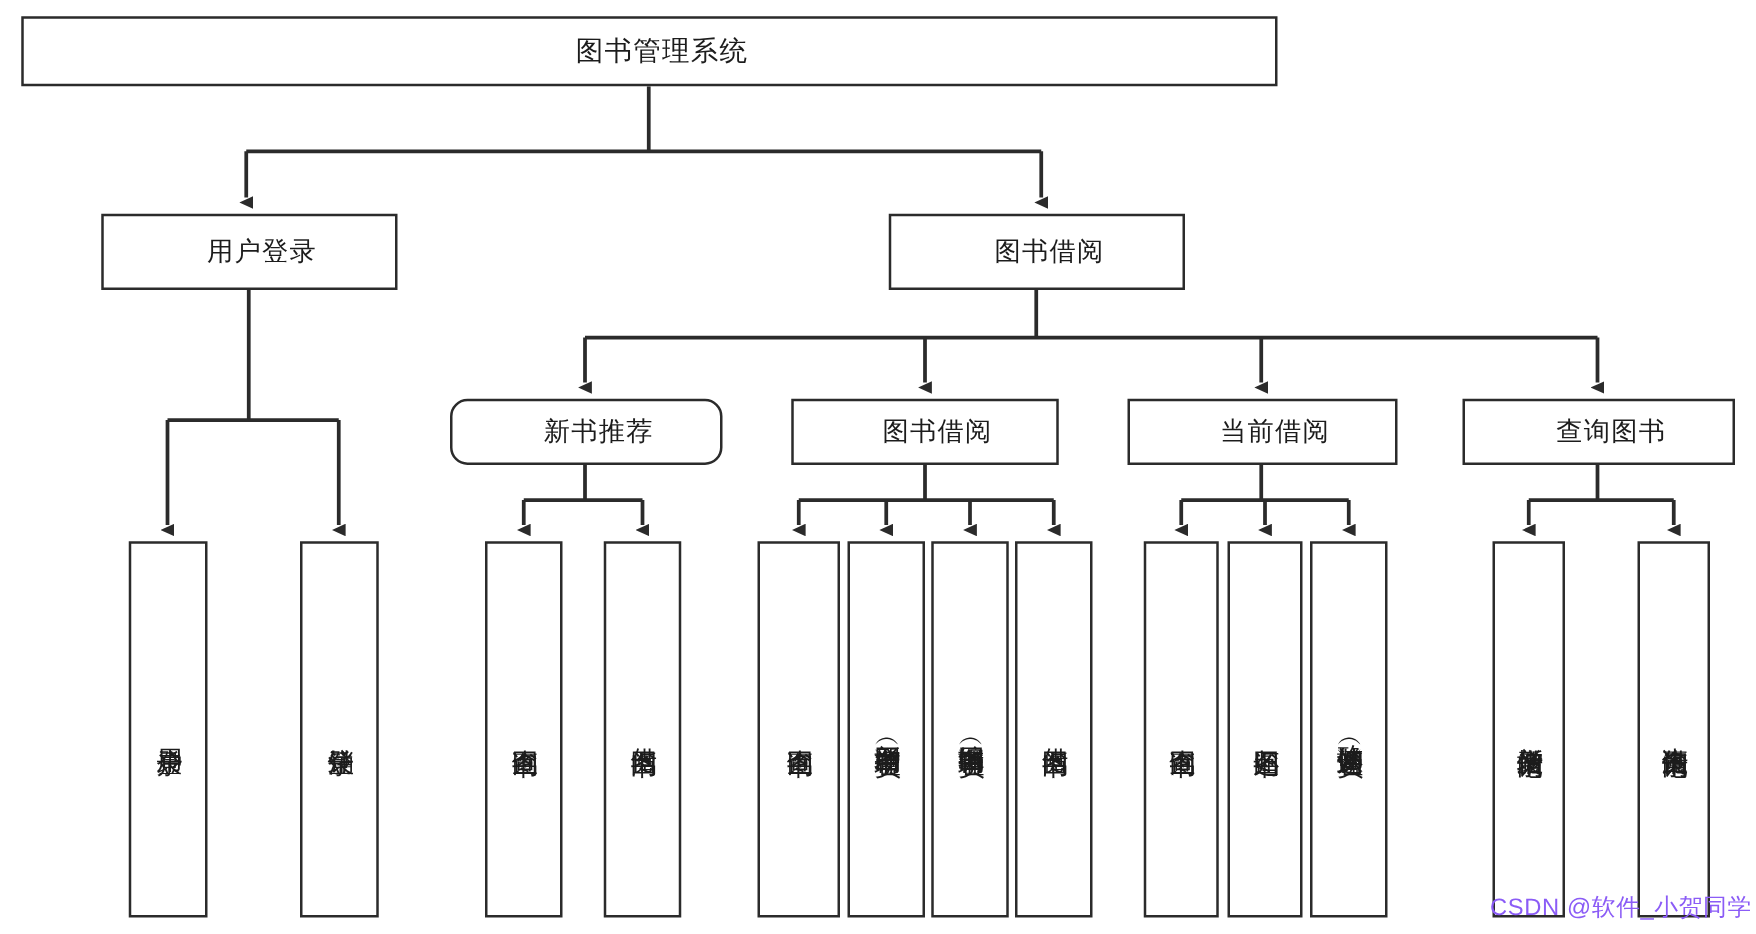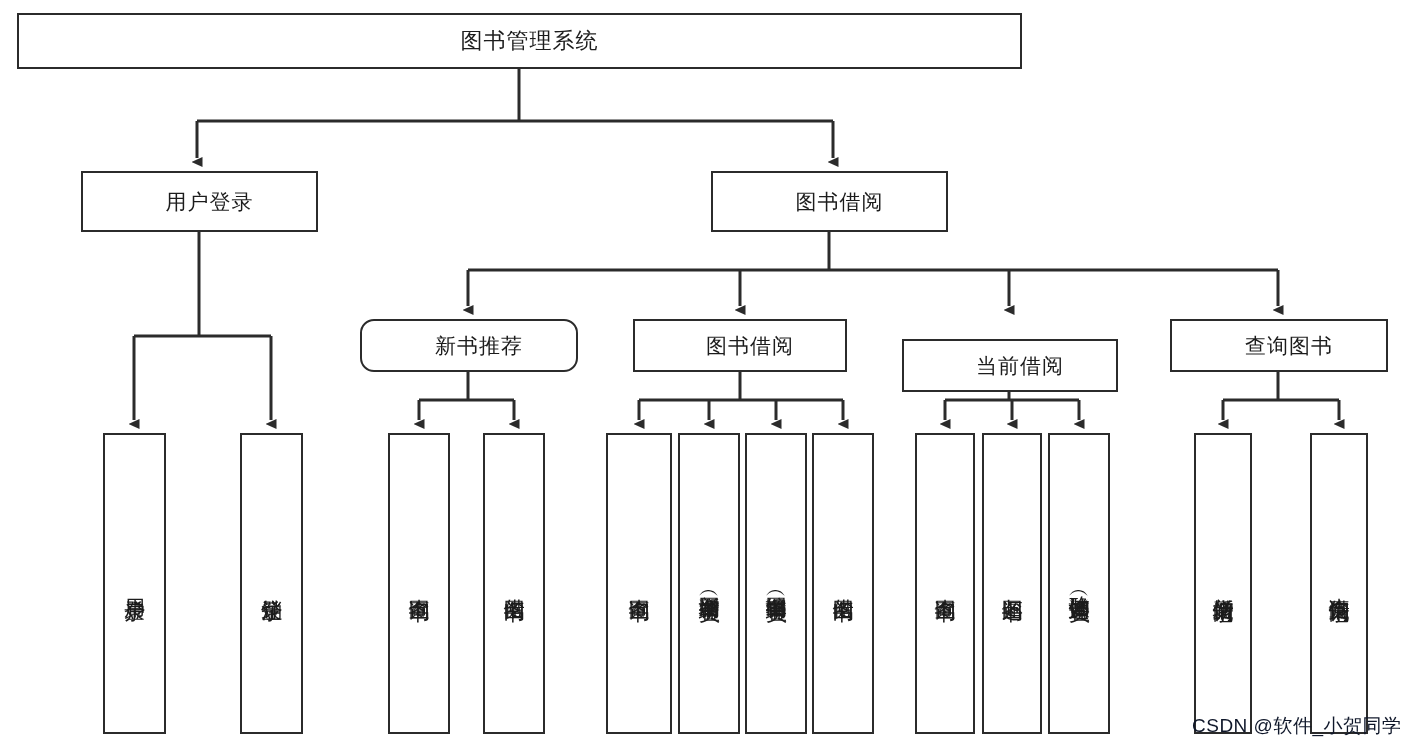--- a/index.html
+++ b/index.html
@@ -47,21 +47,21 @@
     writing-mode: vertical-rl;
     text-orientation: upright;
     padding: 6px 0;
   }
   .node.root {
     font-size: 22px;
   }
   .watermark {
     position: absolute;
     font-size: 19px;
-    color: #0f172a;
+    color: #8b5cf6;
     white-space: nowrap;
     letter-spacing: 0.5px;
   }
 </style>
 </head>
 <body>
 
 <div id="canvas">
 
   <svg id="wires" viewBox="0 0 1405 747" xmlns="http://www.w3.org/2000/svg">
@@ -124,21 +124,21 @@
       </div>
       <div class="node h" style="left: 711px; top: 171px; width: 237px; height: 61px;">
         <span>图书借阅</span>
       </div>
       <div class="node h" style="left: 360px; top: 319px; width: 218px; height: 53px; border-radius: 14px;">
         <span>新书推荐</span>
       </div>
       <div class="node h" style="left: 633px; top: 319px; width: 214px; height: 53px;">
         <span>图书借阅</span>
       </div>
-      <div class="node h" style="left: 902px; top: 319px; width: 216px; height: 53px; margin-top: 20px;">
+      <div class="node h" style="left: 902px; top: 319px; width: 216px; height: 53px;">
         <span>当前借阅</span>
       </div>
       <div class="node h" style="left: 1170px; top: 319px; width: 218px; height: 53px;">
         <span>查询图书</span>
       </div>
       <div class="node v" style="left: 103px; top: 433px; width: 63px; height: 301px;">
         <span>用户登录</span>
       </div>
       <div class="node v" style="left: 240px; top: 433px; width: 63px; height: 301px;">
         <span>注销登录</span>

